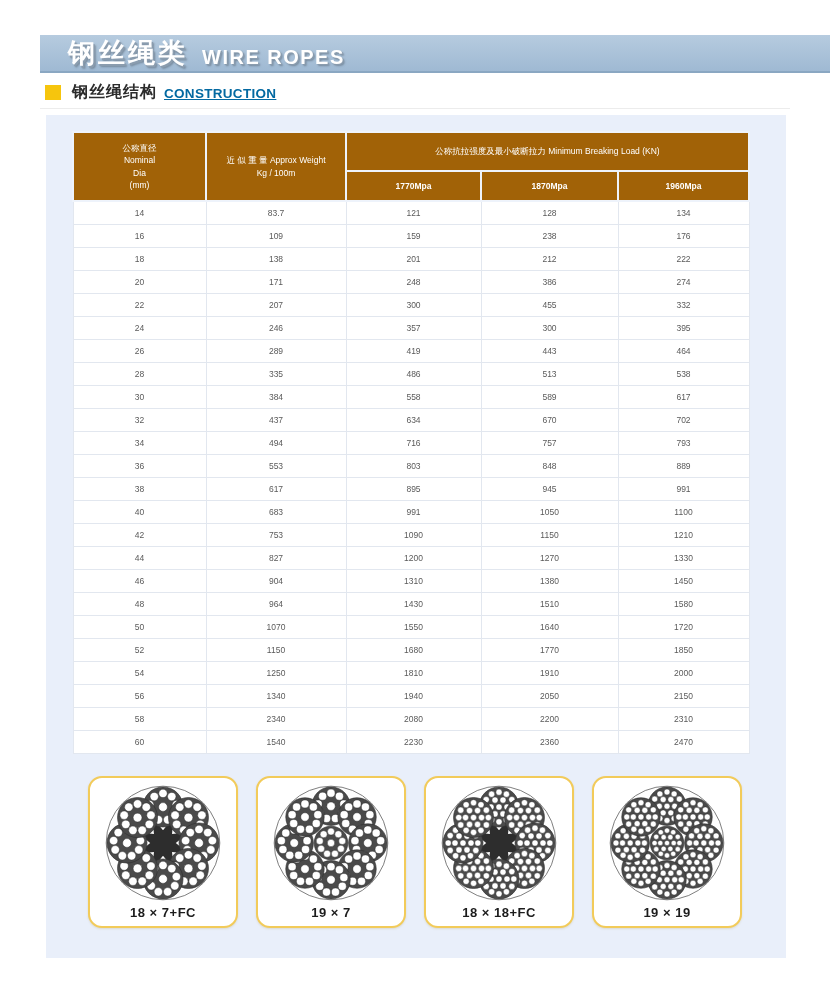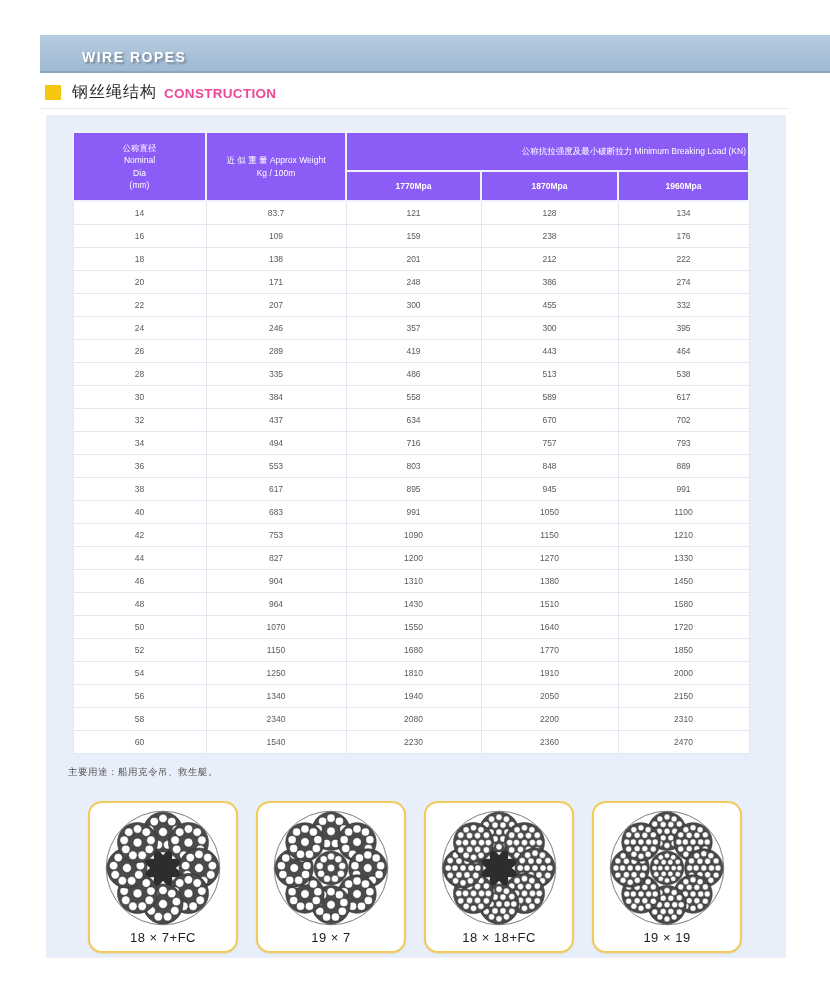--- a/index.html
+++ b/index.html
@@ -13,53 +13,53 @@
     position:absolute;left:40px;right:0;top:35px;height:38px;
     background:linear-gradient(#b6cbdf,#9fb9d3);
     border-bottom:2px solid #8aa7c2;
     display:flex;align-items:center;padding-left:28px;box-sizing:border-box;
   }
   .banner-zh{
     font-size:27px;font-weight:bold;color:#fff;letter-spacing:3px;
     text-shadow:1.5px 1.5px 0 #8a9cae,2.5px 2.5px 2px rgba(80,95,110,.55);
   }
   .banner-en{
-    font-size:14px;font-weight:bold;color:#fff;margin-left:14px;margin-top:8px;
+    font-size:20px;font-weight:bold;color:#fff;margin-left:14px;margin-top:8px;
     letter-spacing:1.5px;
     text-shadow:1.2px 1.2px 0 #8a9cae,2px 2px 2px rgba(80,95,110,.55);
   }
   
   .section-heading{
     position:absolute;left:45px;top:82px;display:flex;align-items:center;
   }
   .bullet{width:16px;height:15px;background:#f6c50d;margin-right:11px;}
-  .sec-zh{font-size:16px;font-weight:normal;color:#2b2b2b;letter-spacing:1px;}
-  .sec-en{font-size:13.5px;font-weight:bold;color:#ec4899;margin-left:7px;margin-top:2px;letter-spacing:.3px;}
+  .sec-zh{font-size:16px;font-weight:bold;color:#2b2b2b;letter-spacing:1px;}
+  .sec-en{font-size:13.5px;font-weight:bold;color:#0369a1;margin-left:7px;margin-top:2px;letter-spacing:.3px;text-decoration:underline;}
   .heading-rule{
     position:absolute;left:40px;right:40px;top:108px;border-top:1px solid #ececec;
   }
   
   .panel{
     position:absolute;left:46px;top:115px;width:740px;height:843px;
     background:#e9effa;box-sizing:border-box;
   }
   
   table.spec{
     border-collapse:collapse;table-layout:fixed;
     margin:16px 0 0 26px;width:676px;
   }
   table.spec col.c1{width:133px;} table.spec col.c2{width:140px;}
   table.spec col.c3{width:135px;} table.spec col.c4{width:137px;}
   table.spec col.c5{width:131px;}
   table.spec th{
-    background:#8b5cf6;color:#ffffff;font-weight:normal;
+    background:#a16207;color:#ffffff;font-weight:normal;
     font-size:8.5px;line-height:1.45;text-align:center;vertical-align:middle;
     border:2px solid #eef3fb;padding:2px 2px;
   }
-  table.spec th.span-h{height:33px;text-align:right;}
+  table.spec th.span-h{height:33px;}
   table.spec th.grade-h{height:24px;font-weight:bold;}
   table.spec td{
     background:#ffffff;color:#5a5a5a;font-size:8.5px;text-align:center;
     height:22px;border:1px solid #e2e7ef;padding:0;
   }
   
   .footnote{
     margin:12px 0 0 22px;font-size:9.5px;color:#555;letter-spacing:.5px;
   }
   
@@ -68,30 +68,31 @@
   }
   .card{
     width:150px;height:152px;background:#fff;
     border:2px solid #f2cb5a;border-radius:14px;box-sizing:border-box;
     display:flex;flex-direction:column;align-items:center;
     padding:5px 0 7px;justify-content:space-between;
     box-shadow:0 1px 2px rgba(180,160,90,.25);
   }
   .card svg{display:block;}
   .card-label{
-    font-size:13px;font-weight:normal;color:#1c1c1c;letter-spacing:.5px;
+    font-size:13px;font-weight:bold;color:#1c1c1c;letter-spacing:.5px;
     line-height:1;
   }
 </style>
 </head>
 <body>
 
 <div>
 
   <div class="banner">
+    <span class="banner-zh">钢丝绳类</span>
     <span class="banner-en">WIRE ROPES</span>
   </div>
 
   <div class="section-heading">
     <span class="bullet"></span>
     <span class="sec-zh">钢丝绳结构</span>
     <span class="sec-en">CONSTRUCTION</span>
   </div>
   <div class="heading-rule"></div>
 
@@ -290,21 +291,20 @@
           <tr>
             <td>60</td>
             <td>1540</td>
             <td>2230</td>
             <td>2360</td>
             <td>2470</td>
           </tr>
         </tbody>
     </table>
 
-    <div class="footnote">主要用途：船用克令吊、救生艇。</div>
 
     <div class="cards">
         <div class="card">
           <svg viewBox="0 0 150 150" width="120" height="120">
             <circle cx="75" cy="75" r="71" fill="#fefefe" stroke="#6d6d6d" stroke-width="1.1"></circle>
             <polygon points="75.0,59.0 88.4,42.7 86.3,63.7 107.3,61.6 91.0,75.0 107.3,88.4 86.3,86.3 88.4,107.3 75.0,91.0 61.6,107.3 63.7,86.3 42.7,88.4 59.0,75.0 42.7,61.6 63.7,63.7 61.6,42.7" fill="#2d2d2d"></polygon>
             <circle cx="75" cy="30" r="25" fill="#4a4a4a" stroke="#2f2f2f" stroke-width="0.8"></circle>
             <circle cx="75" cy="13" r="5.25" fill="#fff" stroke="#222" stroke-width="0.5"></circle>
             <circle cx="85.92738936467117" cy="16.97724446697737" r="5.25" fill="#fff" stroke="#222" stroke-width="0.5"></circle>
             <circle cx="91.74173180120754" cy="27.047980979662185" r="5.25" fill="#fff" stroke="#222" stroke-width="0.5"></circle>

